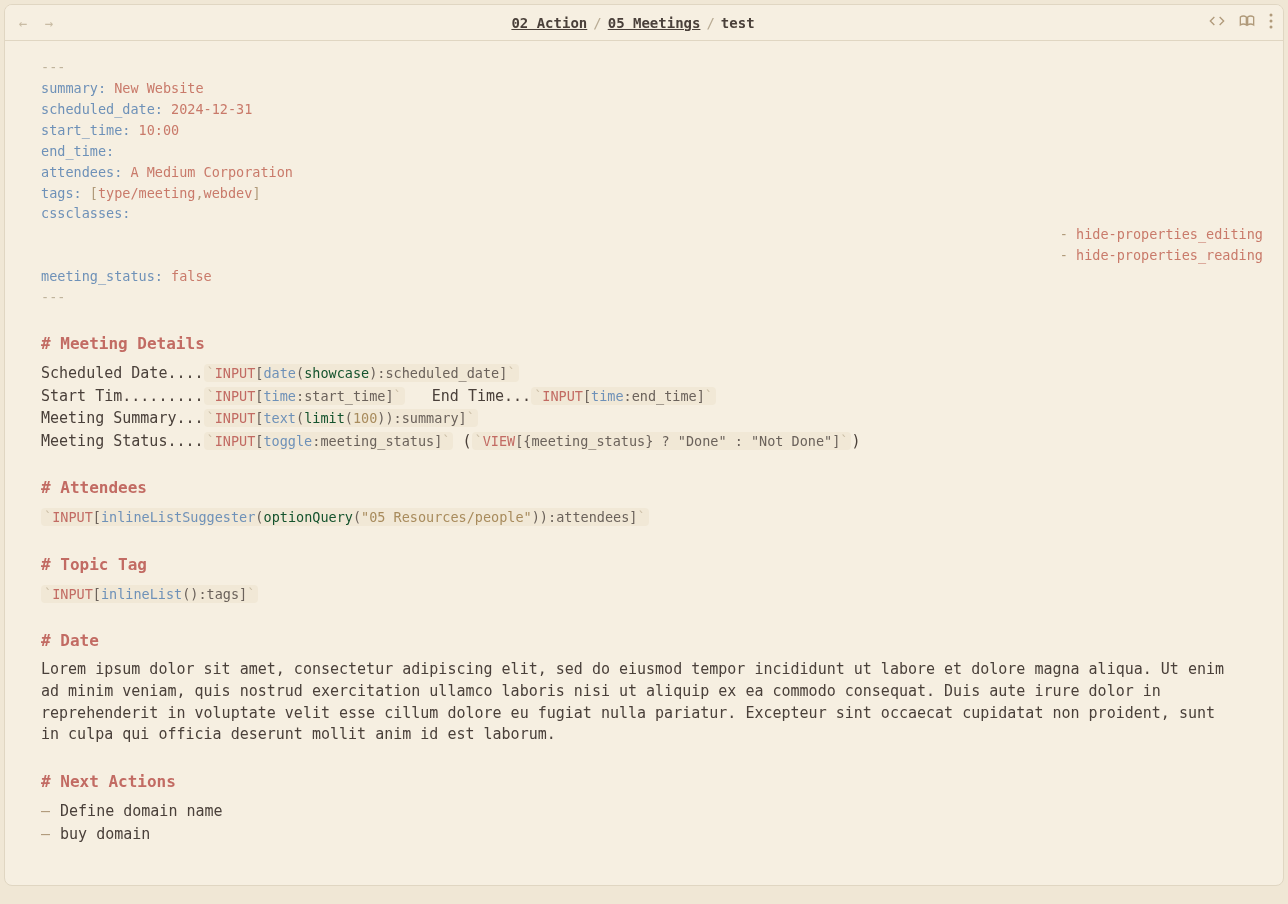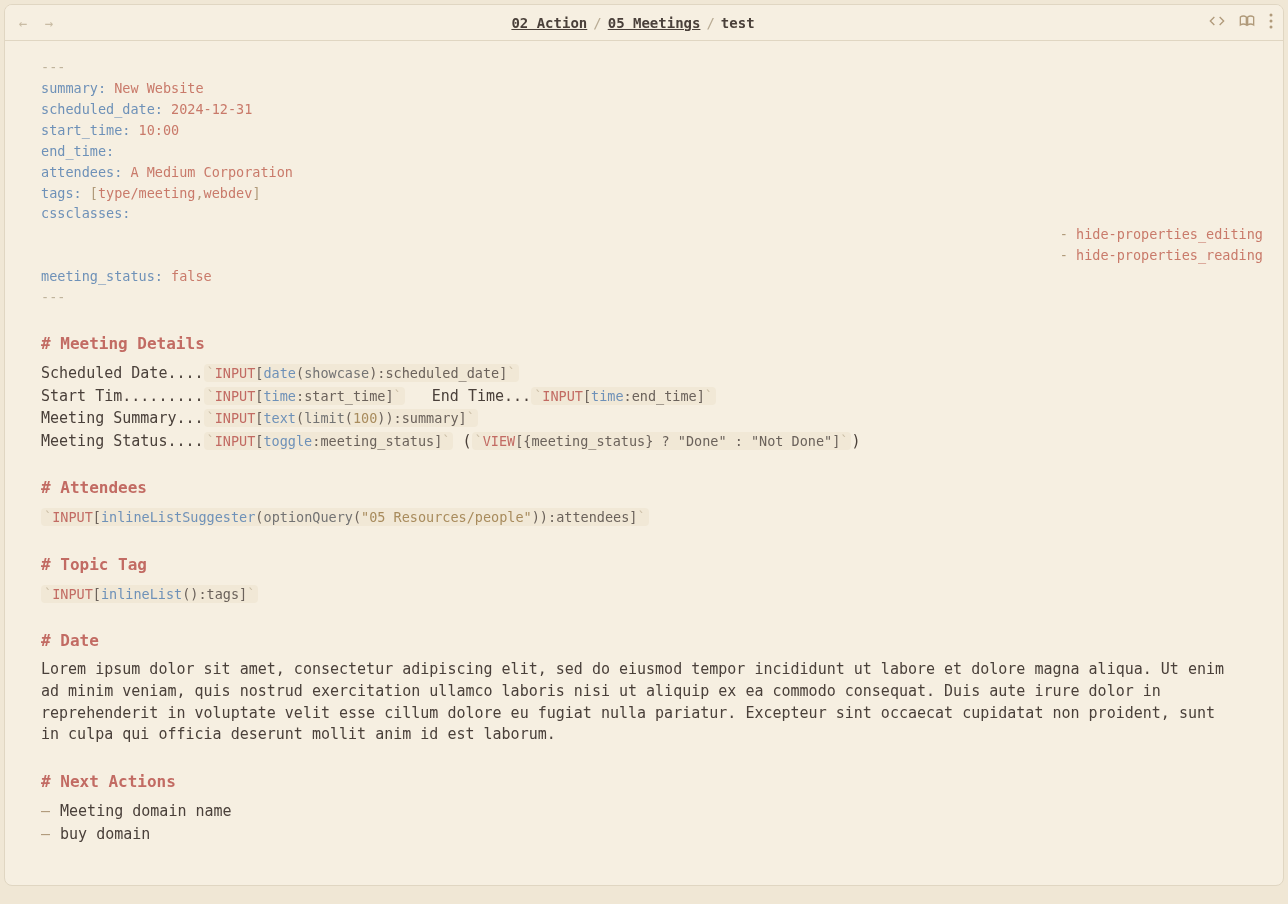--- a/index.html
+++ b/index.html
@@ -25,21 +25,21 @@
 .fm .brk { color:#b09a7a; }
 .fm .li-dash { color:#b09a7a; }
 .fm .li-item { color:#c97a6a; }
 .fm .indent { padding-left:20px;text-align:right; }
 .h1 { font-size:16px; font-weight:700; color:#c26b63; margin-top:24px; margin-bottom:6px; }
 .body-line { font-size:15px; color:#4a403a; }
 .code-chip { background:#f1e8d6; border-radius:4px; padding:1px 3px; font-size:13.5px; }
 .code-chip .bt { color:#c9bca4; }
 .tk-input { color:#c26b63; }
 .tk-fn { color:#6e91b8; }
-.tk-arg { color:#737373; }
+.tk-arg { color:#14532d; }
 .tk-lit { color:#a88b5c; }
 .tk-field { color:#6b625b; }
 .tk-br { color:#6b625b; }
 .notes { font-size:15px; line-height:1.45; color:#4a403a; max-width:1200px; }
 .actions .row { display:flex; gap:10px; align-items:center; font-size:15px; }
 .actions .dash { color:#b09a7a; }
 </style>
 </head>
 <body>
 
@@ -124,21 +124,21 @@
       <span class="code-chip"><span class="bt">`</span><span class="tk-input">INPUT</span><span class="tk-br">[</span><span class="tk-fn">inlineList</span><span class="tk-br">()</span><span class="tk-field">:tags</span><span class="tk-br">]</span><span class="bt">`</span></span>
     </div>
 
     <div class="h1"># Date</div>
     <div class="notes">Lorem ipsum dolor sit amet, consectetur adipiscing elit, sed do eiusmod tempor incididunt ut labore et dolore magna aliqua. Ut enim ad minim veniam, quis nostrud exercitation ullamco laboris nisi ut aliquip ex ea commodo consequat. Duis aute irure dolor in reprehenderit in voluptate velit esse cillum dolore eu fugiat nulla pariatur. Excepteur sint occaecat cupidatat non proident, sunt in culpa qui officia deserunt mollit anim id est laborum.</div>
 
     <div class="h1"># Next Actions</div>
     <div class="actions">
       <div class="row">
           <span class="dash">—</span>
-          <span>Meeting domain name</span>
+          <span>Define domain name</span>
         </div>
       <div class="row">
           <span class="dash">—</span>
           <span>buy domain</span>
         </div>
 
     </div>
 
   </div>
 </div>

